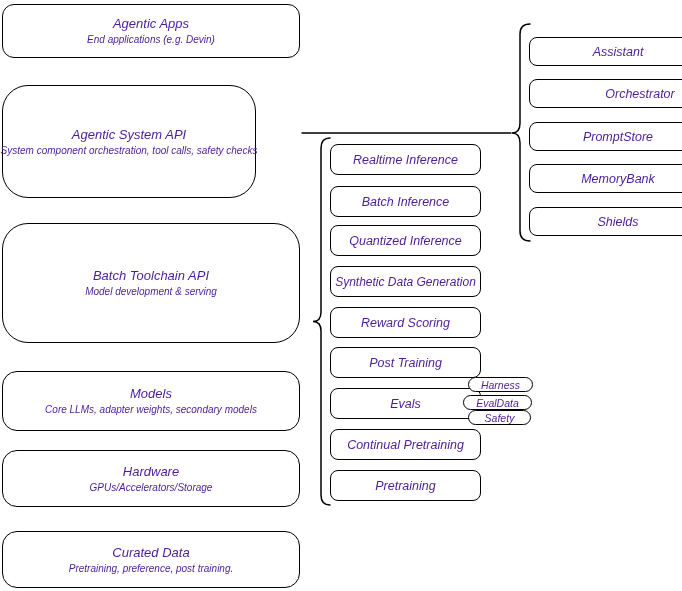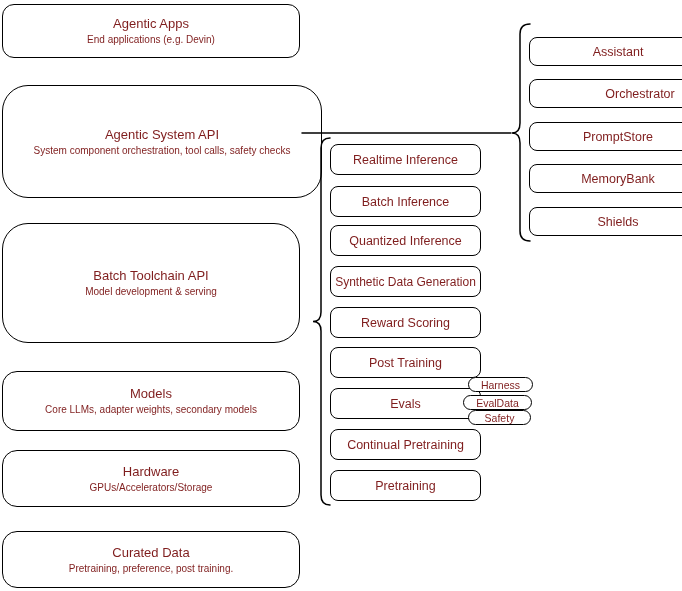--- a/index.html
+++ b/index.html
@@ -1,18 +1,18 @@
 <!DOCTYPE html>
 <html><head>
 <meta charset="utf-8">
 <style>
   html,body{margin:0;padding:0;background:#ffffff;}
   #canvas{
     position:relative;width:682px;height:591px;background:#ffffff;
-    font-family:"Liberation Sans",sans-serif;color:#7f1d1d;overflow:hidden;
+    font-family:"Liberation Sans",sans-serif;color:#4c1d95;overflow:hidden;font-style:italic;
   }
   .box{
     position:absolute;background:#fff;border:1.5px solid #000;box-sizing:border-box;
     display:flex;flex-direction:column;align-items:center;justify-content:center;
     text-align:center;
   }
   .box .title{font-size:13px;line-height:15px;white-space:nowrap;}
   .box .subtitle{font-size:10px;line-height:12px;margin-top:3px;white-space:nowrap;}
   .mid-box,.right-box{
     position:absolute;background:#fff;border:1.5px solid #000;border-radius:8px;
@@ -37,21 +37,21 @@
     <path d="M302 133 H511" fill="none" stroke="#000" stroke-width="1.5" stroke-linecap="round"></path>
     <path d="M530 24 Q520 24 520 34 V123 Q520 133 512 133 Q520 133 520 143 V231 Q520 241 530 241" fill="none" stroke="#000" stroke-width="1.5" stroke-linecap="round"></path>
     <path d="M330 138 Q321 138 321 148 V312 Q321 321.5 313 321.5 Q321 321.5 321 331 V495 Q321 505 330 505" fill="none" stroke="#000" stroke-width="1.5" stroke-linecap="round"></path>
   </svg>
 
   <div class="box" style="left:2px;top:4px;width:298px;height:54px;border-radius:12px;">
     <span class="title">Agentic Apps</span>
     <span class="subtitle">End applications (e.g. Devin)</span>
   </div>
 
-  <div class="box" style="left:2px;top:85px;width:320px;height:113px;border-radius:26px;">
+  <div class="box" style="left:2px;top:85px;width:254px;height:113px;border-radius:26px;">
     <span class="title">Agentic System API</span>
     <span class="subtitle">System component orchestration, tool calls, safety checks</span>
   </div>
 
   <div class="box" style="left:2px;top:223px;width:298px;height:120px;border-radius:26px;">
     <span class="title">Batch Toolchain API</span>
     <span class="subtitle">Model development &amp; serving</span>
   </div>
 
   <div class="box" style="left:2px;top:371px;width:298px;height:60px;border-radius:15px;">

